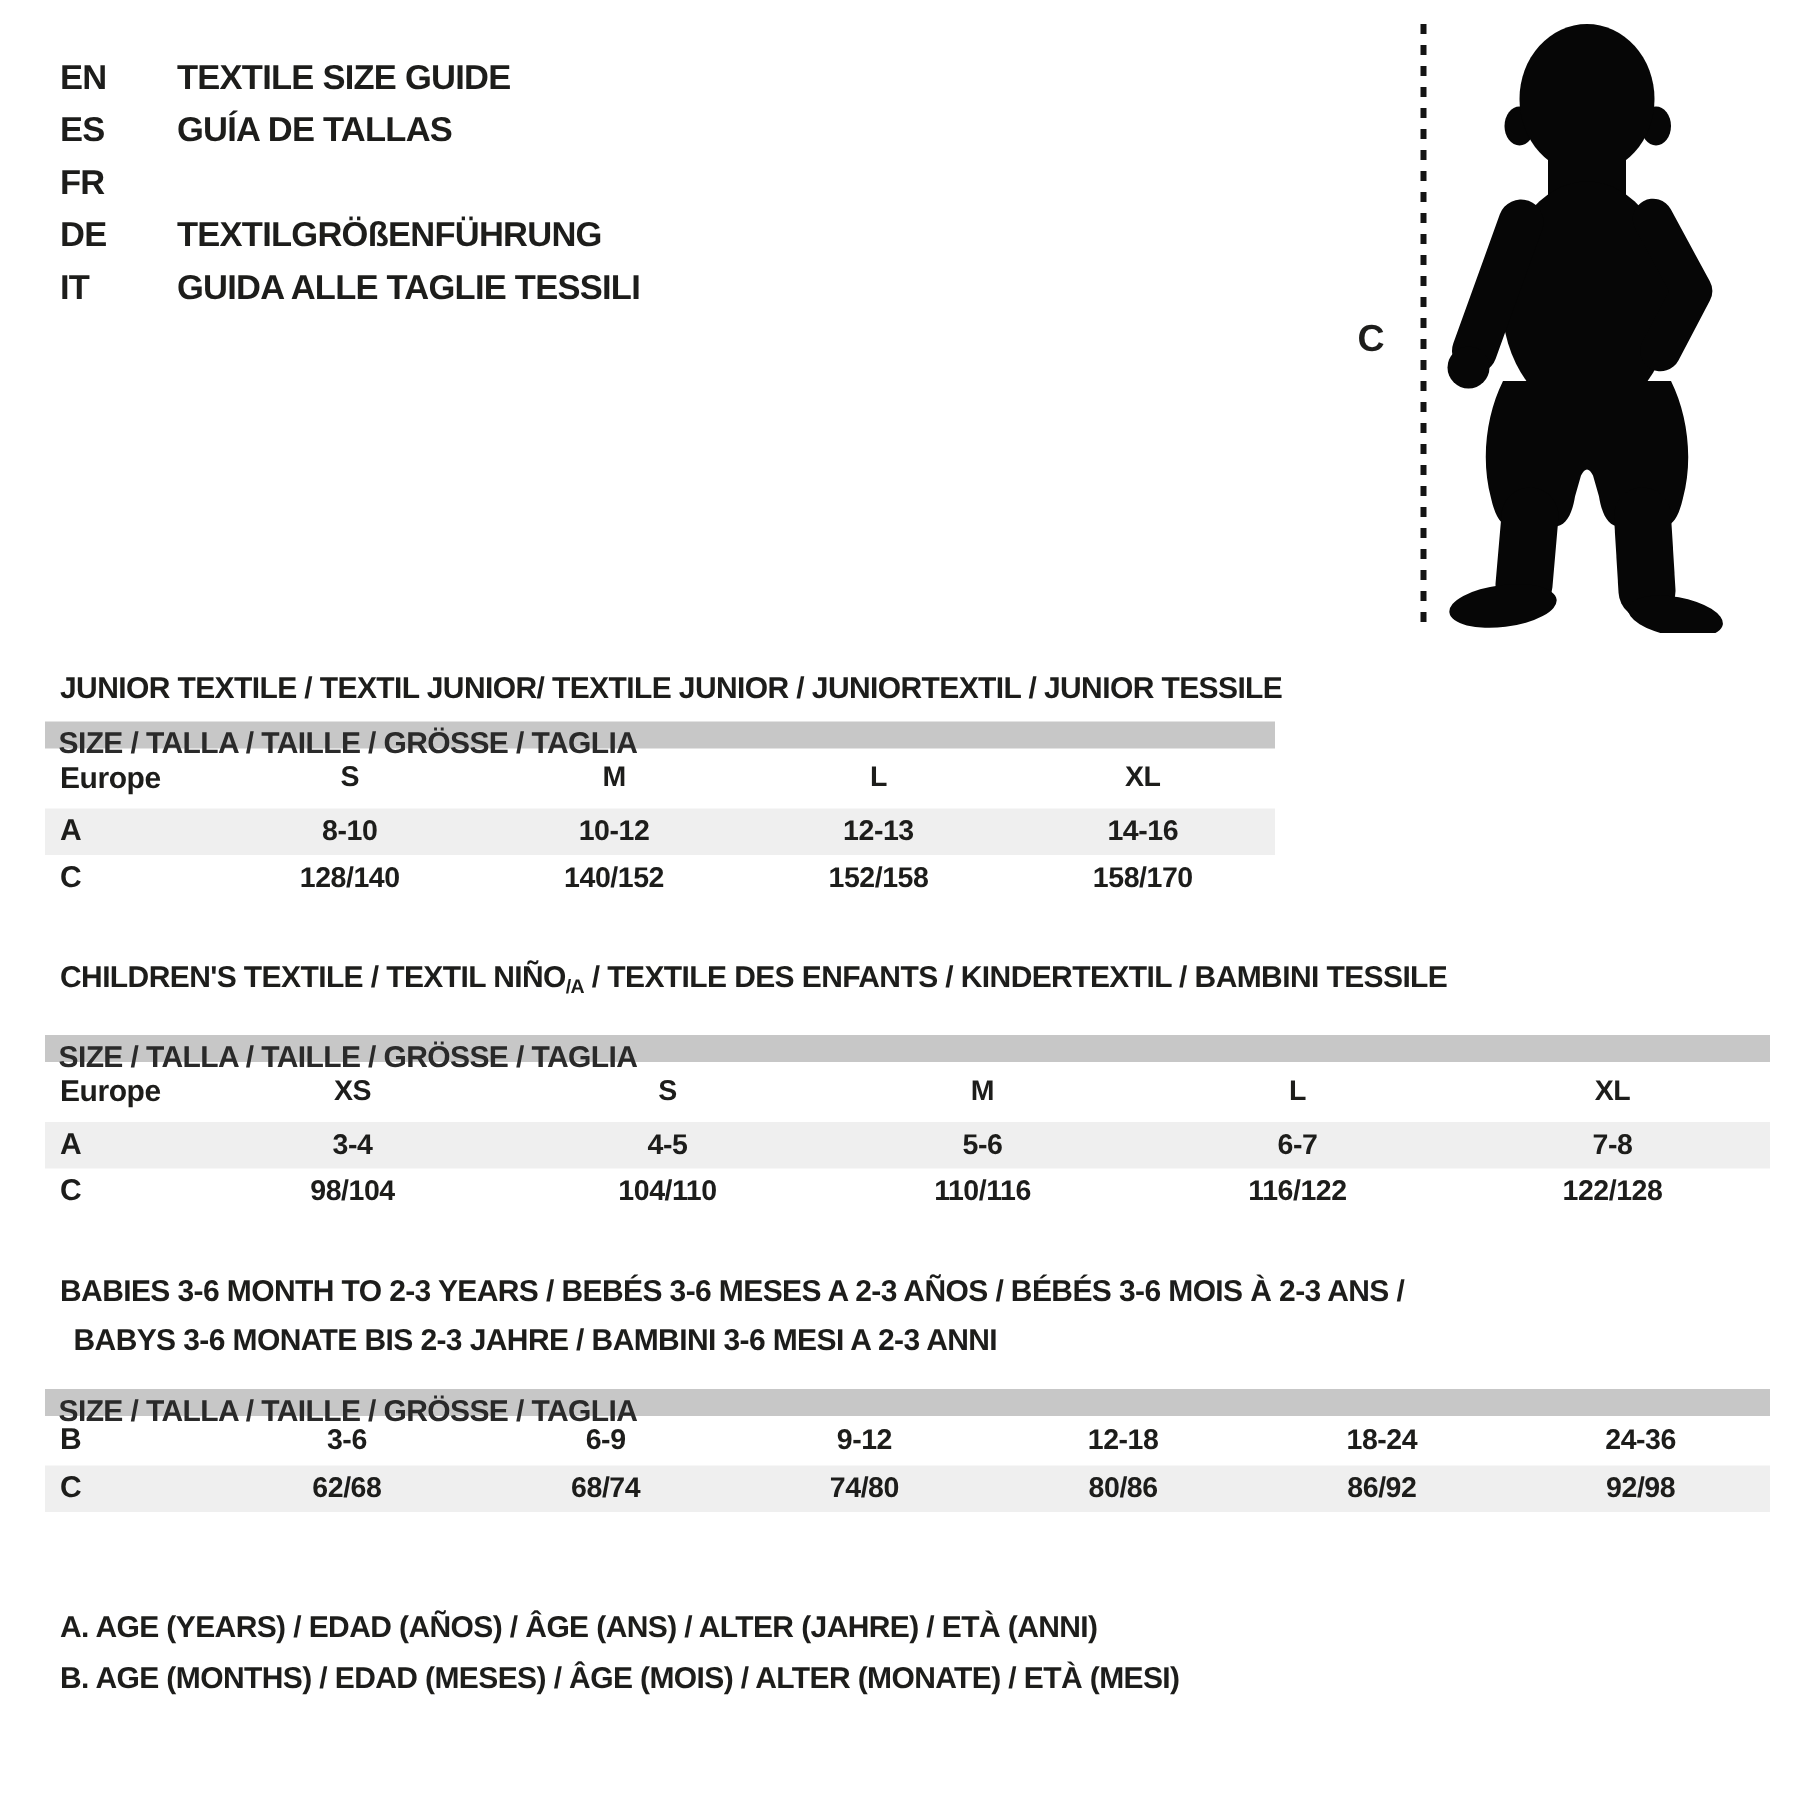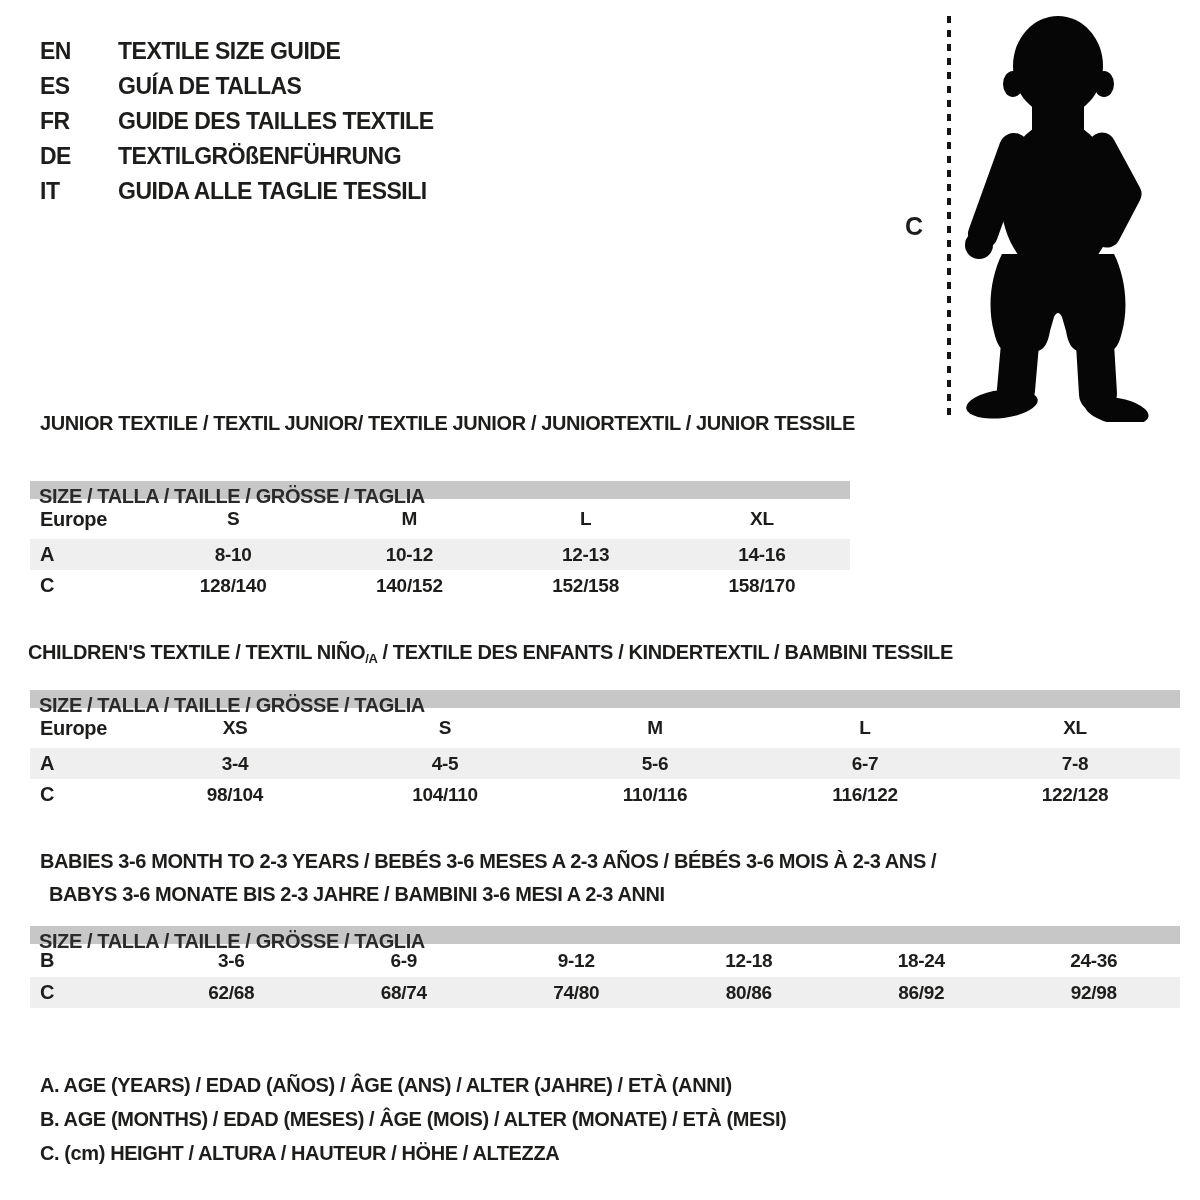--- a/index.html
+++ b/index.html
@@ -56,21 +56,20 @@
   <div class="lang-row">
     <span class="lang-code">EN</span>
     <span class="lang-title">TEXTILE SIZE GUIDE</span>
   </div>
   <div class="lang-row">
     <span class="lang-code">ES</span>
     <span class="lang-title">GUÍA DE TALLAS</span>
   </div>
   <div class="lang-row">
     <span class="lang-code">FR</span>
-    <span class="lang-title">GUIDE DES TAILLES TEXTILE</span>
   </div>
   <div class="lang-row">
     <span class="lang-code">DE</span>
     <span class="lang-title">TEXTILGRÖßENFÜHRUNG</span>
   </div>
   <div class="lang-row">
     <span class="lang-code">IT</span>
     <span class="lang-title">GUIDA ALLE TAGLIE TESSILI</span>
   </div>
 </div>
@@ -107,21 +106,21 @@
            C173,292 169,262 158,240
            Z"></path>
 
   <path d="M64,330 L60,376" stroke="#060606" stroke-width="38" stroke-linecap="round" fill="none"></path>
   <path d="M139,330 L142,380" stroke="#060606" stroke-width="38" stroke-linecap="round" fill="none"></path>
 
   <ellipse cx="46" cy="390" rx="36" ry="14" transform="rotate(-7 46 390)"></ellipse>
   <ellipse cx="161" cy="397" rx="32" ry="13" transform="rotate(10 161 397)"></ellipse>
 </svg>
 
-<div class="abs section-title" style="left:40px;top:412px;text-align:right;">JUNIOR TEXTILE / TEXTIL JUNIOR/ TEXTILE JUNIOR / JUNIORTEXTIL / JUNIOR TESSILE</div>
+<div class="abs section-title" style="left:40px;top:448px;text-align:right;">JUNIOR TEXTILE / TEXTIL JUNIOR/ TEXTILE JUNIOR / JUNIORTEXTIL / JUNIOR TESSILE</div>
 <div class="abs size-table t-junior" style="top:481px;width:820px;">
   <div class="band">SIZE / TALLA / TAILLE / GRÖSSE / TAGLIA</div>
   <div class="trow theader">
     <div class="cell lbl">Europe</div>
     <div class="cell">S</div>
     <div class="cell">M</div>
     <div class="cell">L</div>
     <div class="cell">XL</div>
   </div>
   <div class="trow tdata stripe">
@@ -133,21 +132,21 @@
   </div>
   <div class="trow tdata">
     <div class="cell lbl">C</div>
     <div class="cell">128/140</div>
     <div class="cell">140/152</div>
     <div class="cell">152/158</div>
     <div class="cell">158/170</div>
   </div>
 </div>
 
-<div class="abs section-title" style="left:28px;top:641px;">
+<div class="abs section-title" style="left:40px;top:641px;">
   <span>CHILDREN'S TEXTILE / TEXTIL NIÑO</span><span class="subsc">/A</span><span> / TEXTILE DES ENFANTS / KINDERTEXTIL / BAMBINI TESSILE</span>
 </div>
 <div class="abs size-table t-children" style="top:690px;width:1150px;">
   <div class="band">SIZE / TALLA / TAILLE / GRÖSSE / TAGLIA</div>
   <div class="trow theader">
     <div class="cell lbl">Europe</div>
     <div class="cell">XS</div>
     <div class="cell">S</div>
     <div class="cell">M</div>
     <div class="cell">L</div>
@@ -191,14 +190,13 @@
     <div class="cell">74/80</div>
     <div class="cell">80/86</div>
     <div class="cell">86/92</div>
     <div class="cell">92/98</div>
   </div>
 </div>
 
 <div class="abs legend">
   <div class="legend-line">A. AGE (YEARS) / EDAD (AÑOS) / ÂGE (ANS) / ALTER (JAHRE) / ETÀ (ANNI)</div>
   <div class="legend-line">B. AGE (MONTHS) / EDAD (MESES) / ÂGE (MOIS) / ALTER (MONATE) / ETÀ (MESI)</div>
-  <div class="legend-line">C. (cm) HEIGHT / ALTURA / HAUTEUR / HÖHE / ALTEZZA</div>
 </div>
 
 </body></html>

